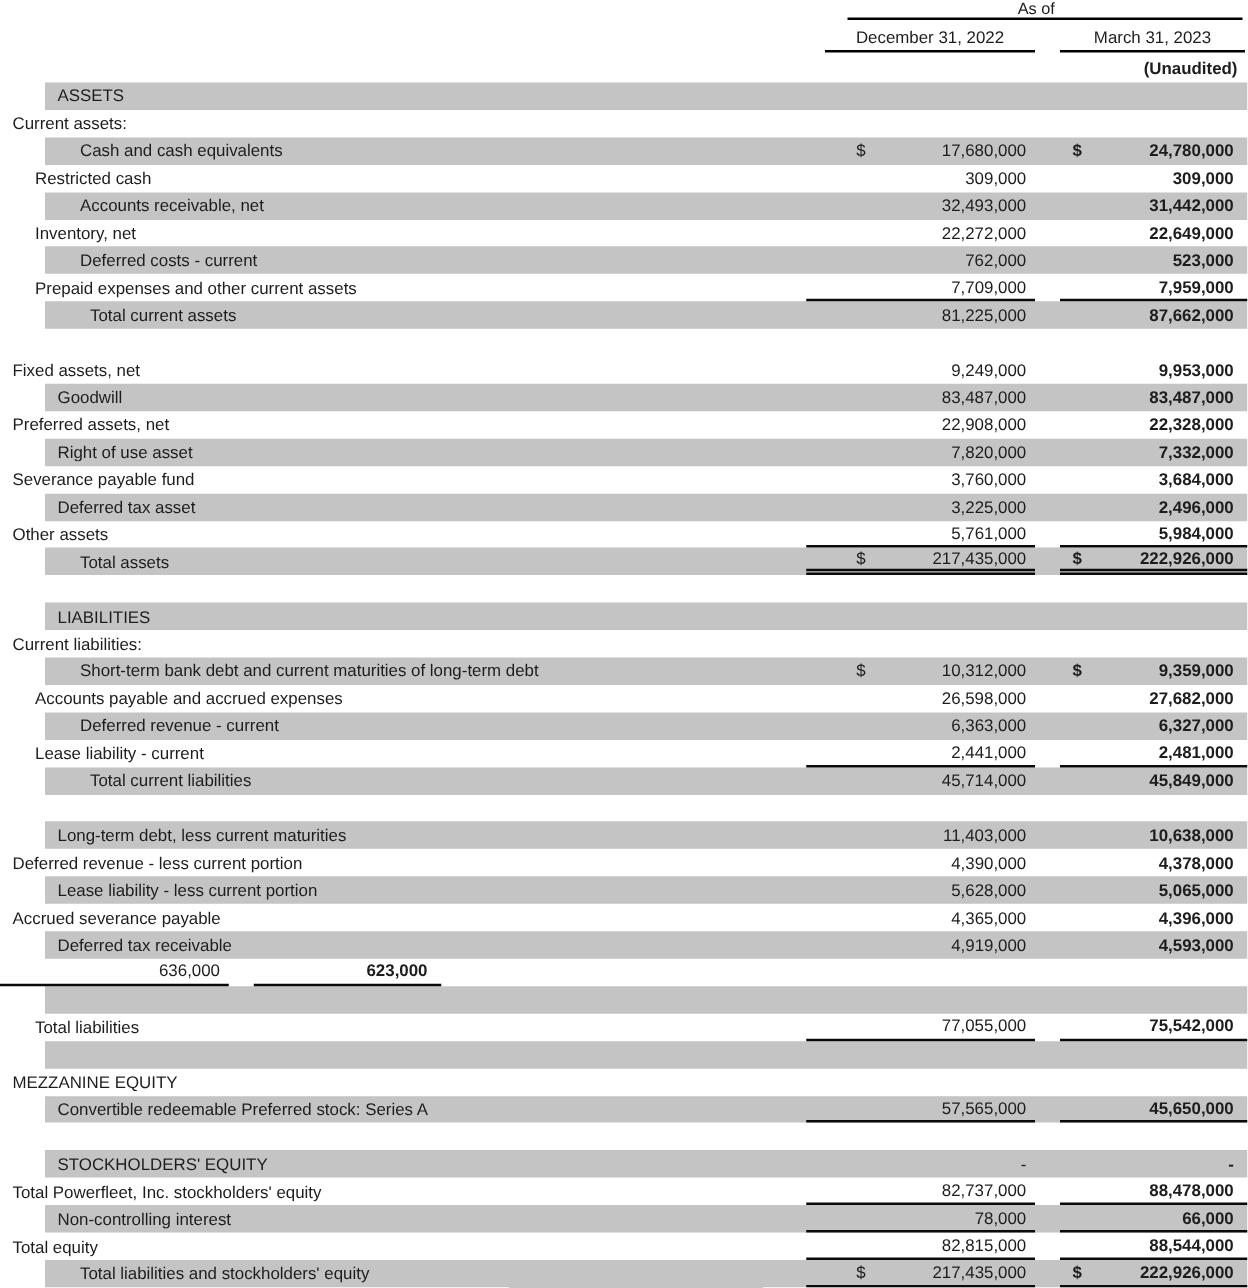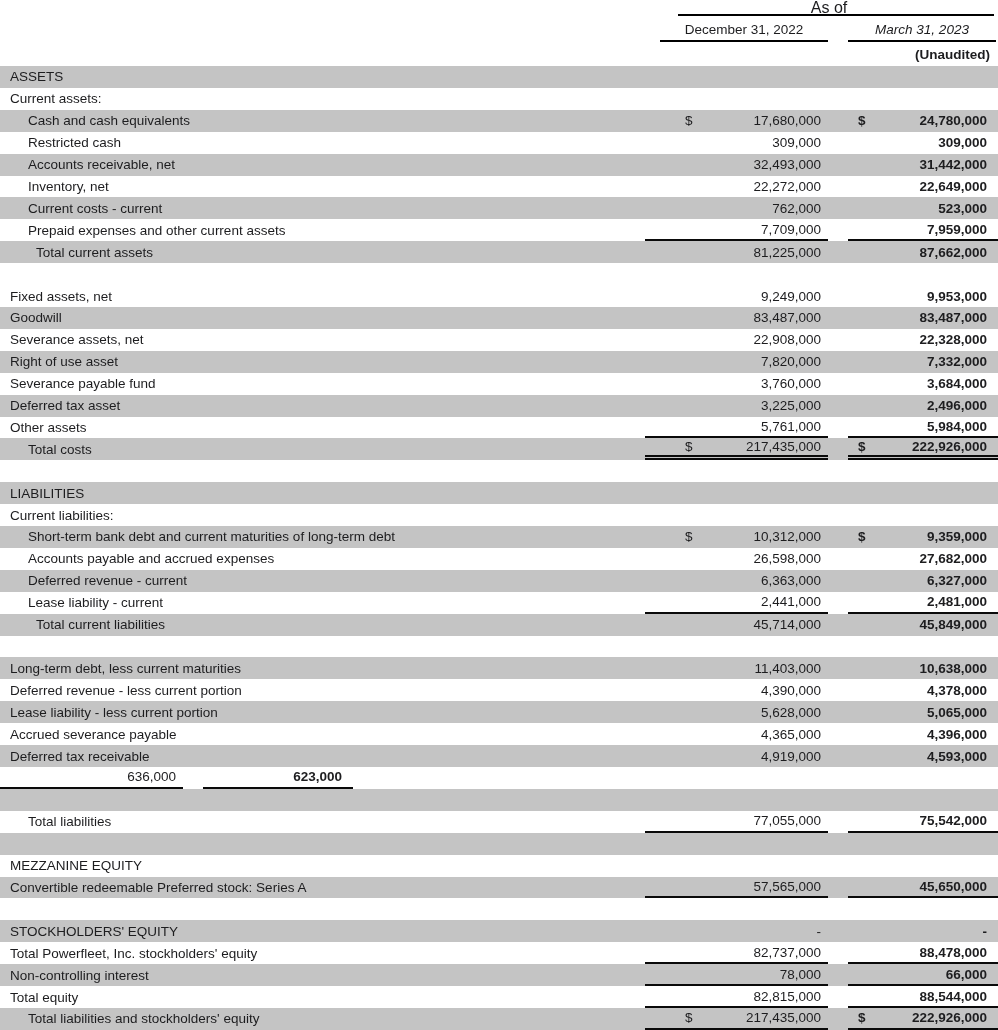--- a/index.html
+++ b/index.html
@@ -10,38 +10,38 @@
     color:#1d1d1f;
     -webkit-font-smoothing:antialiased;
   }
   #sheet { position:relative; width:998px; height:1030px; }
 
   
   #hdr { position:relative; height:66px; }
   .asof-row { position:relative; height:15px; }
   .asof-label {
     position:absolute; left:660px; right:0; top:-1px;
-    text-align:center; font-size:16px;
+    text-align:center; font-size:13px;
   }
   .asof-line { position:absolute; left:678px; right:4px; top:14px; height:1.5px; background:#000; }
   .dates-row { display:flex; height:27px; align-items:center; padding-top:2px; }
   .dates-row .lab { flex:1 1 auto; }
   .hcell { display:flex; align-items:flex-end; justify-content:center; height:100%; padding-bottom:3px; }
   .hc1 { width:168px; margin-left:15px; border-bottom:2.5px solid #000; }
   .hgut { width:20px; }
-  .hc2 { width:148px; margin-right:2px; border-bottom:2.5px solid #000;font-style:italic; }
+  .hc2 { width:148px; margin-right:2px; border-bottom:2.5px solid #000; }
   .unaud-row { display:flex; height:24px; align-items:center;justify-content:flex-end; }
   .unaud-row .lab { flex:1 1 auto; }
   .uc1 { width:183px; }
   .uc2 { width:150px; text-align:right; font-weight:bold; padding-right:8px; }
 
   
   #tbl { width:998px; }
   .row { display:flex; height:21.91px; align-items:center; }
-  .row.shade { background:#c4c4c4; }
+  .row.shade { background:#c4c4c4;margin-left:36px; }
   .lab { flex:1 1 auto; white-space:nowrap; overflow:hidden; }
   .ind0 { padding-left:10px; }
   .ind1 { padding-left:28px; }
   .ind2 { padding-left:36px; }
   .cell { height:100%; display:flex; align-items:center; }
   .c1 { width:183px; padding-left:40px; padding-right:7px; }
   .gut { width:20px; height:100%; }
   .c2 { width:150px; padding-left:10px; padding-right:11px; }
   .cur { flex:0 0 auto; }
   .val { flex:1 1 auto; text-align:right; }
@@ -130,21 +130,21 @@
         <div class="lab ind1">Inventory, net</div>
         <div class="cell c1">
           <span class="val">22,272,000</span>
         </div>
         <div class="gut"></div>
         <div class="cell c2">
           <span class="val">22,649,000</span>
         </div>
       </div>
       <div class="row shade">
-        <div class="lab ind1">Current costs - current</div>
+        <div class="lab ind1">Deferred costs - current</div>
         <div class="cell c1">
           <span class="val">762,000</span>
         </div>
         <div class="gut"></div>
         <div class="cell c2">
           <span class="val">523,000</span>
         </div>
       </div>
       <div class="row">
         <div class="lab ind1">Prepaid expenses and other current assets</div>
@@ -190,21 +190,21 @@
         <div class="lab ind0">Goodwill</div>
         <div class="cell c1">
           <span class="val">83,487,000</span>
         </div>
         <div class="gut"></div>
         <div class="cell c2">
           <span class="val">83,487,000</span>
         </div>
       </div>
       <div class="row">
-        <div class="lab ind0">Severance assets, net</div>
+        <div class="lab ind0">Preferred assets, net</div>
         <div class="cell c1">
           <span class="val">22,908,000</span>
         </div>
         <div class="gut"></div>
         <div class="cell c2">
           <span class="val">22,328,000</span>
         </div>
       </div>
       <div class="row shade">
         <div class="lab ind0">Right of use asset</div>
@@ -240,21 +240,21 @@
         <div class="lab ind0">Other assets</div>
         <div class="cell c1 u-s">
           <span class="val">5,761,000</span>
         </div>
         <div class="gut"></div>
         <div class="cell c2 u-s">
           <span class="val">5,984,000</span>
         </div>
       </div>
       <div class="row shade">
-        <div class="lab ind1">Total costs</div>
+        <div class="lab ind1">Total assets</div>
         <div class="cell c1 u-d">
           <span class="cur">$</span>
           <span class="val">217,435,000</span>
         </div>
         <div class="gut"></div>
         <div class="cell c2 u-d">
           <span class="cur">$</span>
           <span class="val">222,926,000</span>
         </div>
       </div>

